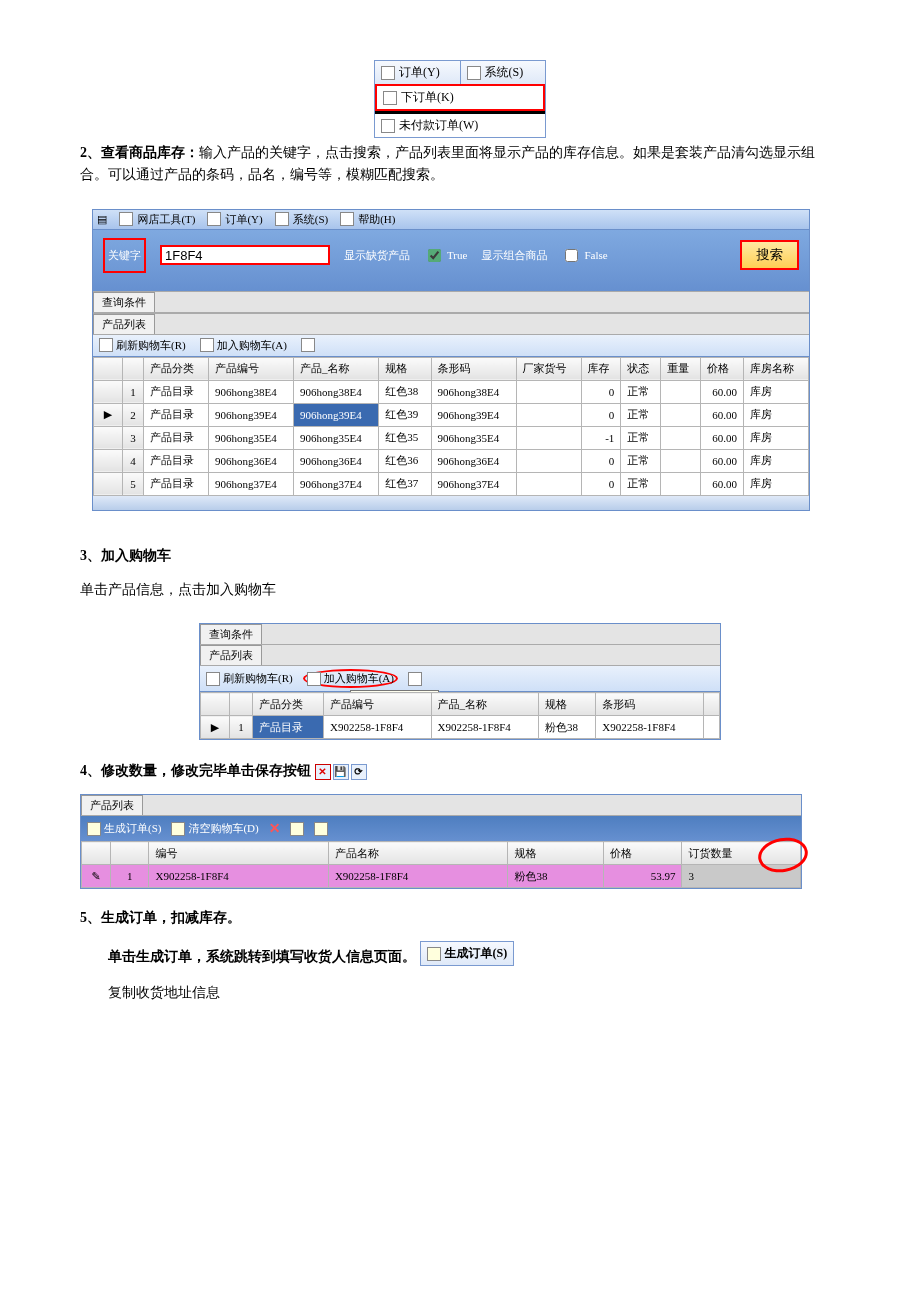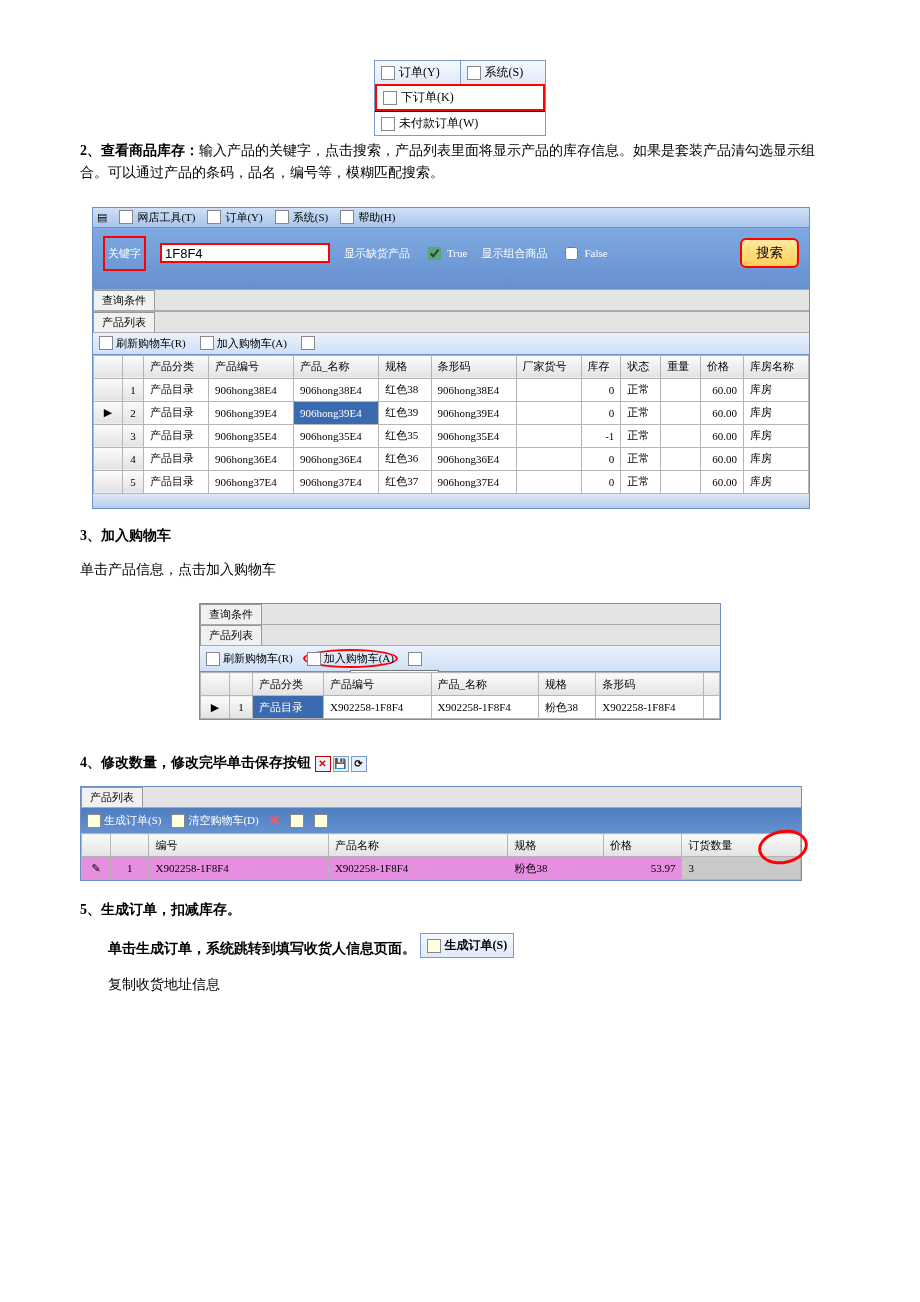--- a/index.html
+++ b/index.html
@@ -1,41 +1,41 @@
 <!DOCTYPE html>
 <html><head>
 <meta charset="utf-8">
 <style>
   body { font-family: "SimSun", "宋体", serif; font-size: 14px; margin: 0; padding: 60px 80px; color: #000; }
-  .section-title { font-weight: bold; margin-top: 18px; }
+  .section-title { font-weight: bold; margin-top: 36px; }
   .section-text { margin-top: 4px; line-height: 1.6; }
   .centered { display: flex; justify-content: center; }
 
   
   .top-menu { border: 1px solid #7a9ad0; width: 170px; font-size: 12px; background: #eef3fb; }
   .top-menu .row { display: flex; }
   .top-menu .cell { flex: 1; padding: 3px 6px; display: flex; align-items: center; gap: 4px; background: linear-gradient(#f6f9fe,#dfe9f8); border-right: 1px solid #7a9ad0; }
   .top-menu .row:first-child .cell:last-child { border-right: none; }
-  .top-menu .sub { border-top: 1px solid #000000; }
+  .top-menu .sub { border-top: 3px solid #000000; }
   .top-menu .sub .cell { border-right: none; background: #fff; }
   .top-menu .red-box { border: 2px solid red; }
   .ico { width: 12px; height: 12px; display: inline-block; background: #fff; border: 1px solid #888; }
 
   
   .panel1 { margin-top: 8px; border: 1px solid #6a8fca; width: 716px; font-size: 11px; color: #000; }
   .panel1 .menubar { background: linear-gradient(#cfe0f7, #a8c4ec); padding: 2px 4px; display: flex; gap: 12px; align-items: center; border-bottom: 1px solid #6a8fca; }
   .panel1 .menubar span { display: inline-flex; align-items: center; gap: 4px; }
   .panel1 .searchbar { background: linear-gradient(#7fa9e0,#6690d0); color: #fff; padding: 8px 10px 18px 10px; display: flex; flex-wrap: wrap; align-items: center; gap: 6px 14px; position: relative; }
   .panel1 .searchbar .lbl { color: #fff; }
   .panel1 .searchbar input.txt { width: 160px; height: 16px; border: 1px solid #3b5e94; font-size: 13px; padding: 0 3px; color: #000; }
   .panel1 .searchbar .kw-lbl { border: 2px solid red; padding: 8px 3px; background: transparent; }
   .panel1 .searchbar .kw-in { border: 2px solid red !important; background: #fff; }
   .panel1 .searchbar .chk { display: inline-flex; align-items: center; gap: 3px; }
   .panel1 .searchbar .chk input { accent-color: #5a7; }
-  .panel1 .searchbar .btn-search { border: 2px solid red; background: linear-gradient(#ffe9a1,#ffcf55); padding: 4px 14px; color: #000; border-radius: 6px; }
+  .panel1 .searchbar .btn-search { border: 2px solid red; background: linear-gradient(#ffe9a1,#ffcf55); padding: 4px 14px; color: #000; border-radius: 0; }
   .panel1 .searchbar .hint { display: block; width:100%; color: #ffe19a; font-size: 11px; margin-left: 40px; }
   .panel1 .tabbar { background: #e4e4e4; border-top: 1px solid #aaa; border-bottom: 1px solid #aaa; }
   .panel1 .tabbar .tab { display: inline-block; padding: 2px 8px; border: 1px solid #999; border-bottom: none; background: #f1f1f1; font-size: 11px; }
   .panel1 .toolbar { background: linear-gradient(#e9f1fc,#cfe0f7); padding: 3px 6px; display: flex; gap: 14px; border-bottom: 1px solid #6a8fca; }
   .panel1 .toolbar .tb { display: inline-flex; align-items: center; gap: 3px; }
 
   
   table.grid { border-collapse: collapse; width: 100%; font-size: 11px; }
   table.grid th, table.grid td { border: 1px solid #b5b5b5; padding: 2px 6px; height: 18px; white-space: nowrap; }
   table.grid th { background: linear-gradient(#fbfbfb,#e3e3e3); font-weight: normal; text-align: left; }
@@ -308,21 +308,21 @@
               <td>粉色38</td>
               <td>X902258-1F8F4</td>
               <td></td>
             </tr>
           </tbody>
     </table>
   </div>
 </div>
 </div>
 
-<p class="section-title" style="margin-top:34px;">
+<p class="section-title" style="margin-top:22px;">
   <span>4、修改数量，修改完毕单击保存按钮</span>
   <span class="smallicons">
     <span class="x">✕</span>
     <span>💾</span>
     <span>⟳</span>
   </span>
 </p>
 
 <div class="panel3">
   <div class="tabbar"><span class="tab">产品列表</span></div>

